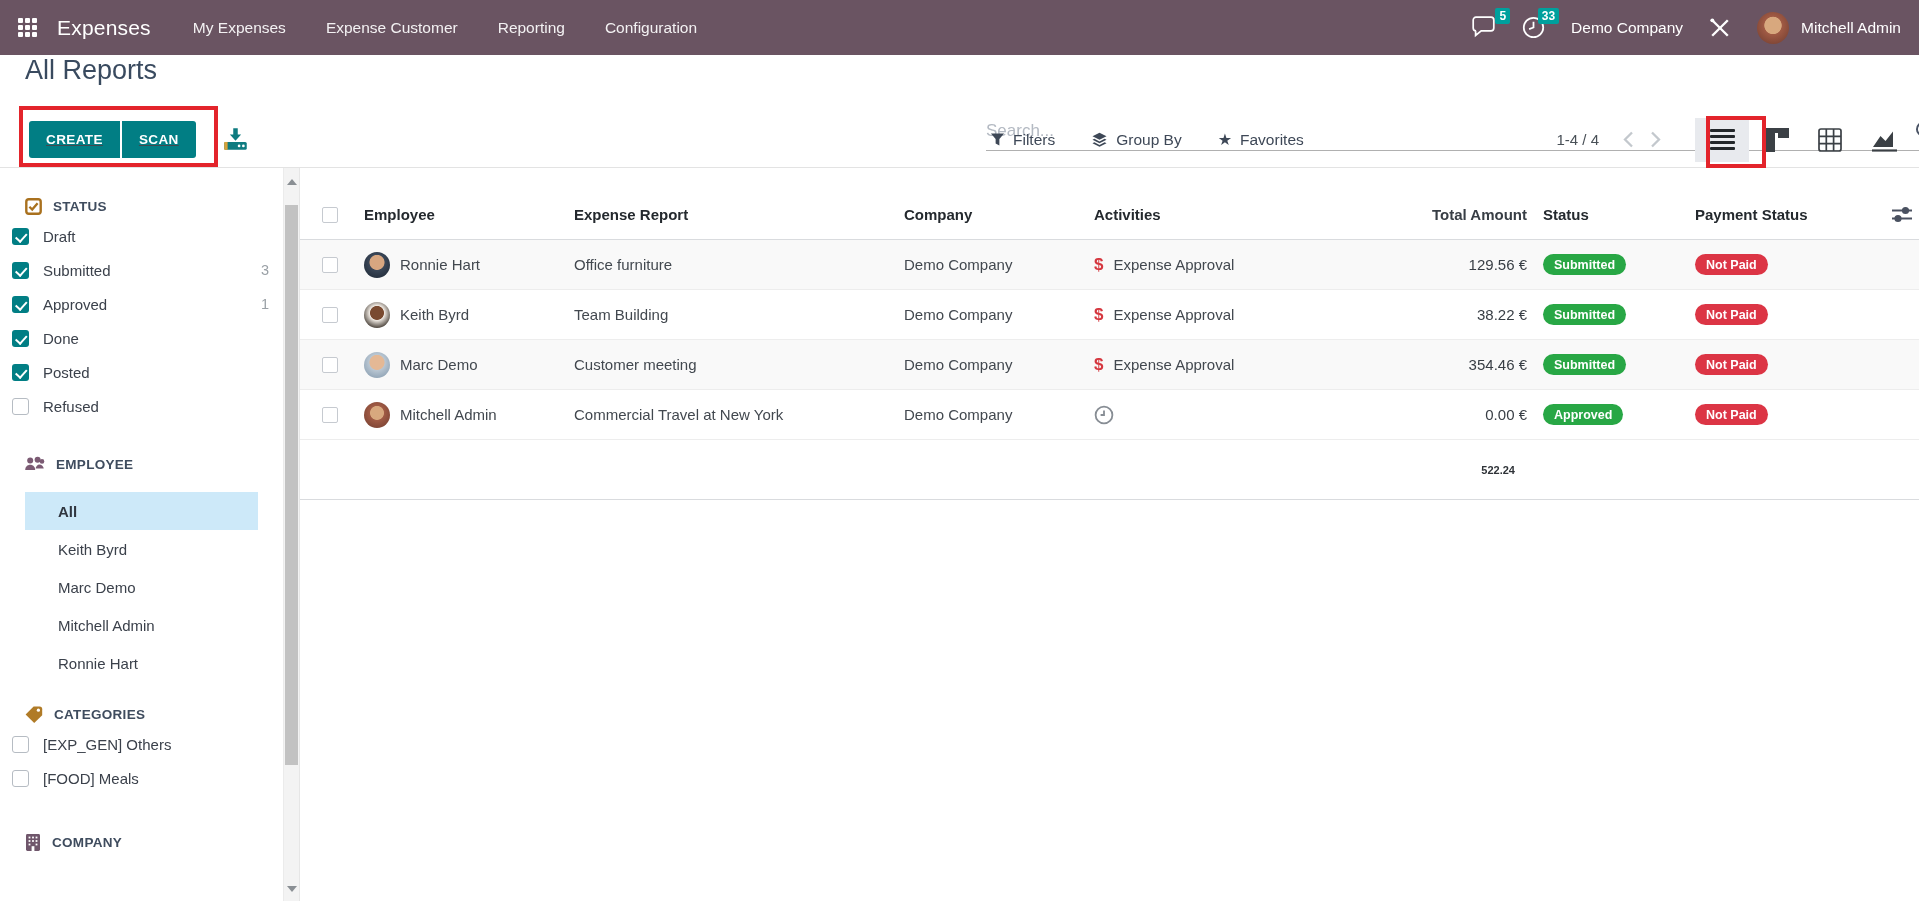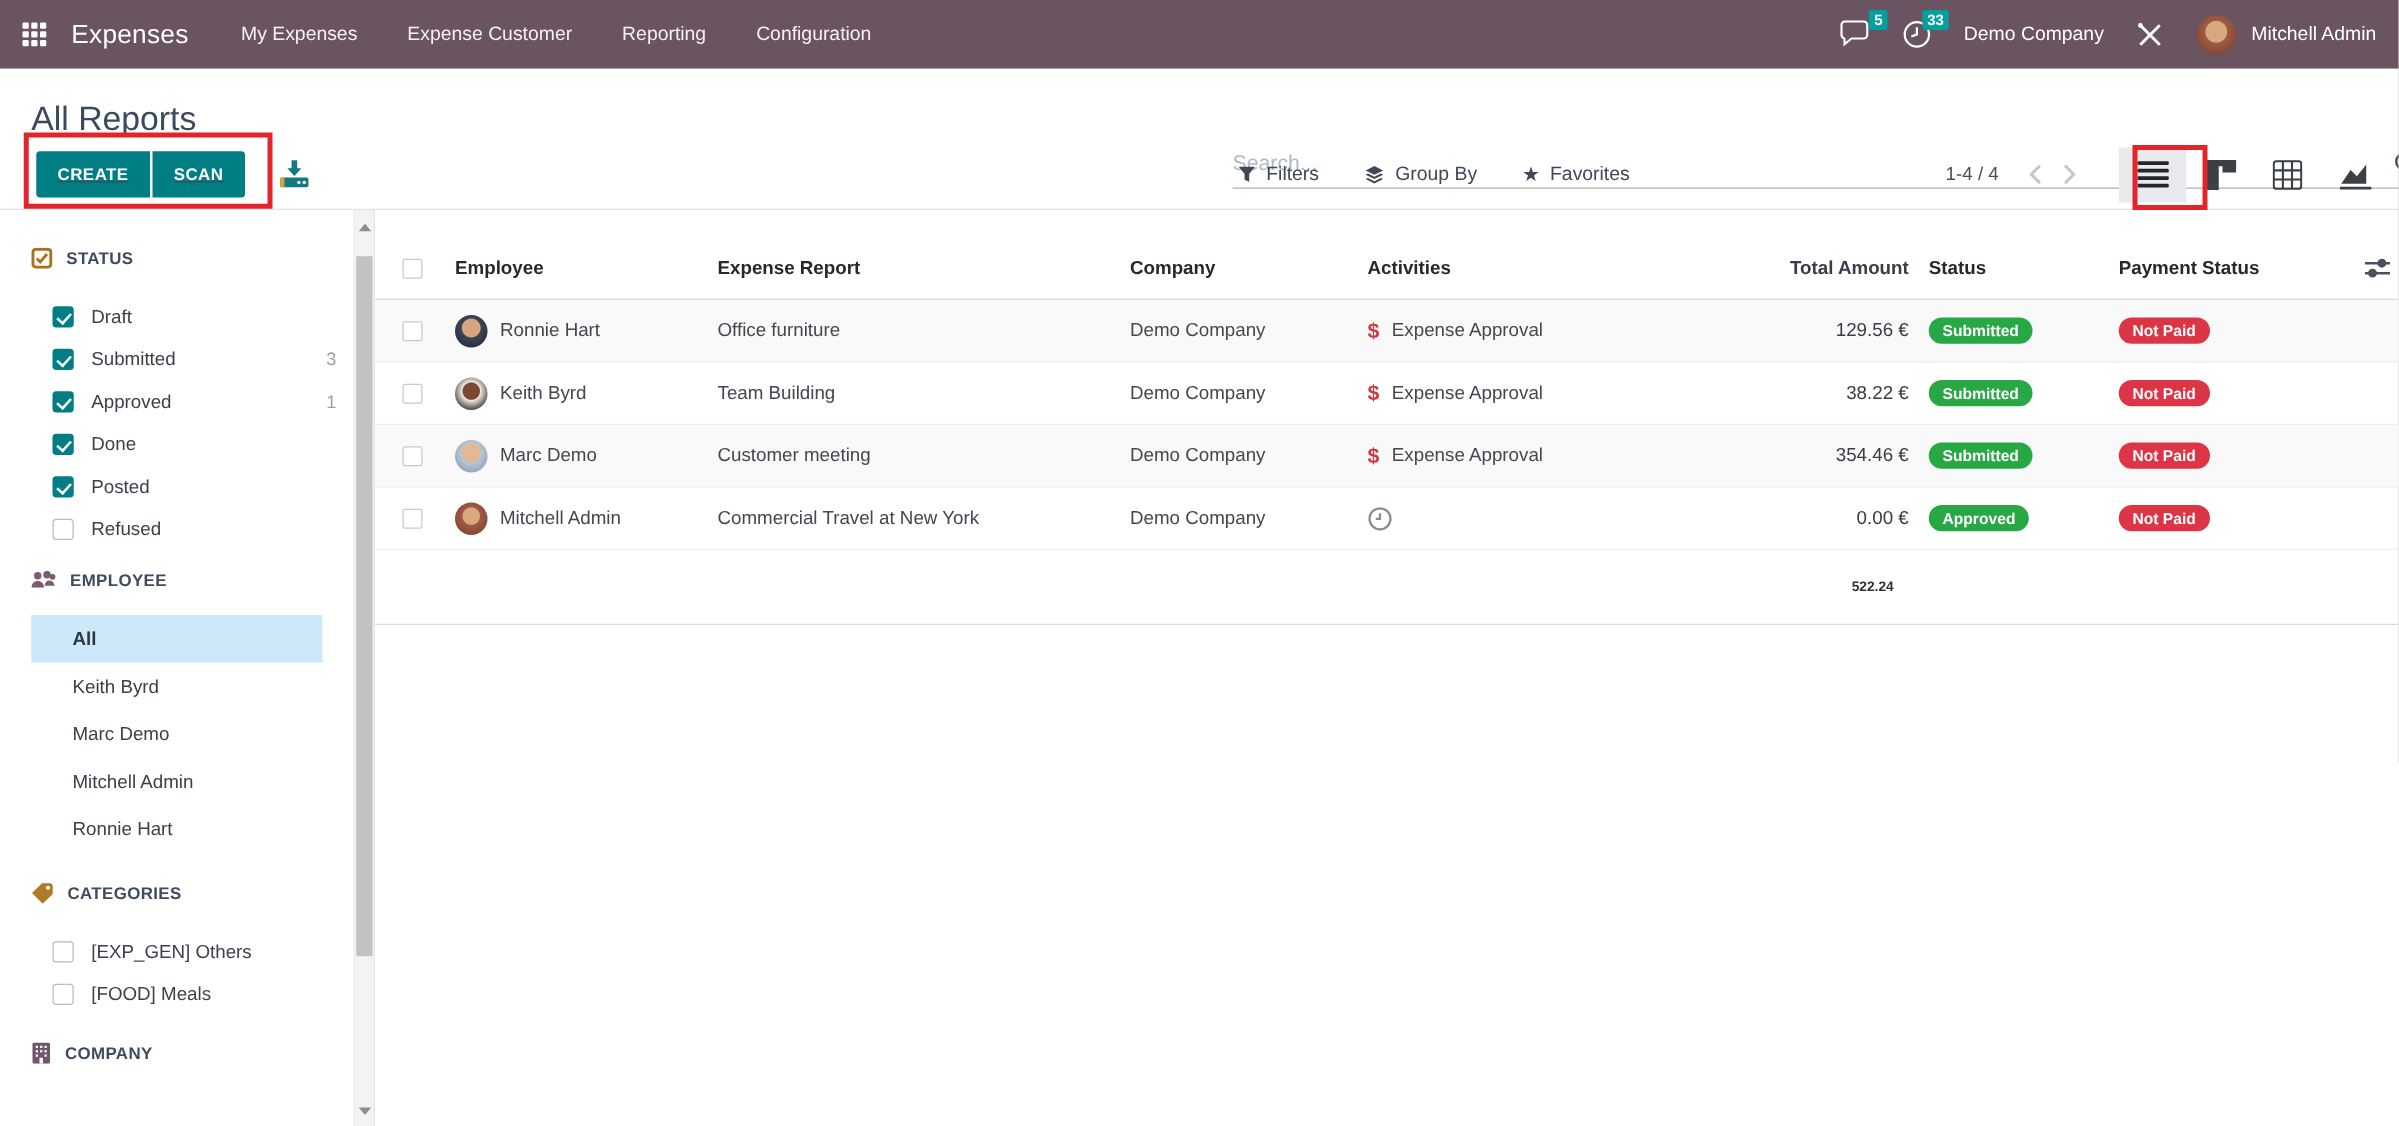--- a/index.html
+++ b/index.html
@@ -17,21 +17,21 @@
   .nav-right{ margin-left:auto; display:flex; align-items:center; gap:26px;}
   .nav-iconwrap{ position:relative; display:flex; }
   .nav-badge{ position:absolute; top:-8px; right:-14px; background:#00A09D; color:#fff;
     font-size:12px; font-weight:700; padding:1px 4px; border-radius:2px; line-height:14px;}
   .nav-text{ color:#fff; font-size:15.5px; }
   .avatar{ border-radius:50%; }
   .avatar.nav{ width:32px; height:32px; margin-right:-14px;
     background:radial-gradient(circle at 50% 42%, #d8a87e 34%, #a05a44 37%, #7e4535 80%); }
   
   .controlbar{ position:relative; height:113px; border-bottom:1px solid #e3e3e3; background:#fff;}
-  .row1{ height:56px; display:flex; align-items:flex-end; }
+  .row1{ height:56px; display:flex; align-items:flex-start; }
   .page-title{ margin-left:25px; font-size:27px; color:#394a5f; }
   .searchbox{ position:absolute; left:958px; top:56px; width:950px; height:40px;
     border-bottom:1px solid #b0b0b0; display:flex; align-items:center;margin-left:28px; }
   .searchbox input{ flex:1; border:none; outline:none; font-size:17px; color:#42484f;
     font-family:"Liberation Sans", sans-serif; background:transparent;}
   .searchbox input::placeholder{ color:#b3b9c2; }
   .row2{ position:relative; height:57px; display:flex; align-items:center; }
   .btn-group{ margin-left:29px; display:flex; gap:2px;text-decoration:underline; }
   .btn{ background:#017E84; color:#fff; border:none; font-weight:700; font-size:13.5px;
     letter-spacing:.4px; padding:11px 17px; cursor:pointer; font-family:"Liberation Sans", sans-serif;}
@@ -52,21 +52,21 @@
   .listbars i{ height:3.6px; background:#23272b; border-radius:1px;}
   
   .annot{ position:absolute; border:4px solid #E3242B; z-index:9; pointer-events:none;}
   .annot.create-scan{ left:19px; top:106px; width:199px; height:61px; }
   .annot.list-view{ left:1706px; top:116px; width:60px; height:52px; }
   
   .bodywrap{ display:flex; height:733px; }
   .sidebar{ width:283px; padding-top:30px; }
   .sec-head{ display:flex; align-items:center; gap:11px; padding-left:25px; margin-bottom:13px;
     color:#3F4C5E; font-weight:700; font-size:13.5px; letter-spacing:.3px;}
-  .cb-item{ display:flex; align-items:flex-end; gap:14px; padding-left:42px; height:34px;
+  .cb-item{ display:flex; align-items:flex-start; gap:14px; padding-left:12px; height:34px;
     font-size:15px; color:#3b414b; position:relative; cursor:pointer;}
   .cb{ width:17px; height:17px; border-radius:3px; flex:0 0 17px; position:relative;}
   .cb.checked{ background:#017E84; }
   .cb.checked::after{ content:""; position:absolute; left:5.5px; top:2.5px; width:4.5px; height:8.5px;
     border:solid #fff; border-width:0 2.2px 2.2px 0; transform:rotate(42deg);}
   .cb.unchecked{ background:#fff; border:1px solid #b6bcc3; }
   .cb-count{ position:absolute; right:14px; color:#9aa0a6; font-size:14.5px;}
   .sec{ margin-bottom:24px; }
   .emp-item{ margin-left:25px; margin-right:0; padding-left:33px; height:38px; display:flex;
     align-items:center; font-size:15px; color:#3b414b; cursor:pointer; width:233px;}

